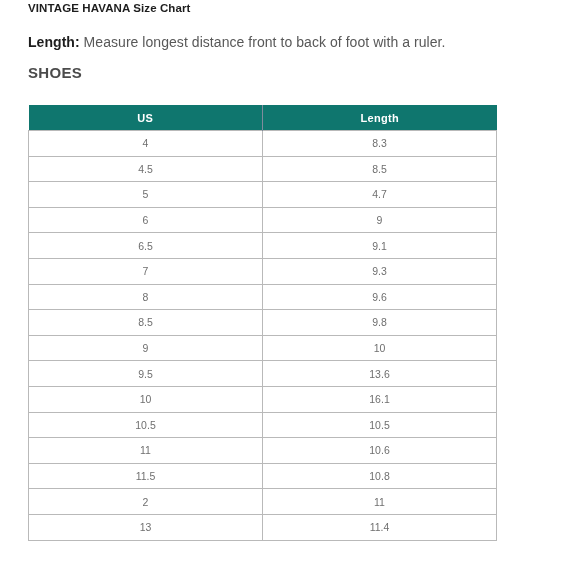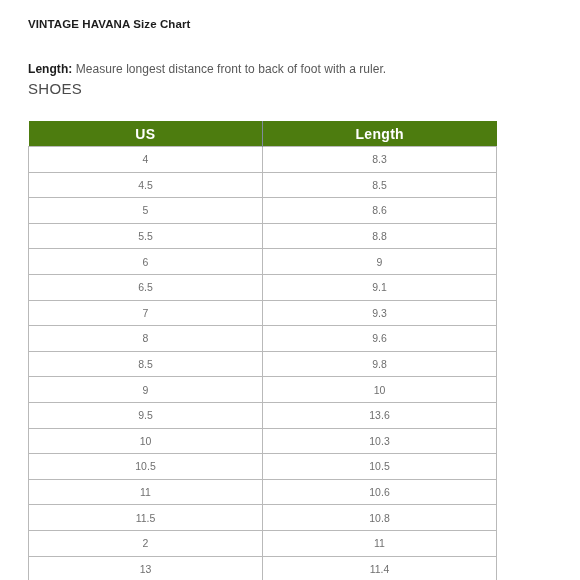--- a/index.html
+++ b/index.html
@@ -12,72 +12,71 @@
     background: #ffffff;
     font-family: "Liberation Sans", sans-serif;
     overflow: hidden;
   }
   .page {
     position: relative;
     width: 580px;
     height: 552px;
     box-sizing: border-box;
     padding: 0;
-    margin-top: 16px;
   }
   .doc-title {
     position: absolute;
     left: 28px;
     top: 2px;
     font-size: 11.5px;
     font-weight: bold;
     color: #1d1d1d;
     letter-spacing: 0.1px;
     white-space: nowrap;
   }
   .desc-line {
     position: absolute;
     left: 28px;
-    top: 46px;
-    font-size: 12px;
+    top: 34px;
+    font-size: 14px;
     color: #585858;
     white-space: nowrap;
     letter-spacing: 0.05px;
   }
   .desc-line .desc-label {
     font-weight: bold;
     color: #1d1d1d;
   }
   .section-heading {
     position: absolute;
     left: 28px;
     top: 64px;
     font-size: 15px;
-    font-weight: normal;
+    font-weight: bold;
     color: #4b4b4b;
     letter-spacing: 0.3px;
   }
   .size-table-wrap {
     position: absolute;
     left: 28px;
     top: 105px;
     width: 468px;
   }
   table.size-table {
     width: 468px;
     border-collapse: collapse;
     table-layout: fixed;
   }
   table.size-table col.col-us { width: 234px; }
   table.size-table col.col-len { width: 234px; }
 
   table.size-table thead th {
-    background: #4d7c0f;
+    background: #0f766e;
     color: #ffffff;
-    font-size: 14px;
+    font-size: 11px;
     font-weight: bold;
     text-align: center;
     height: 25px;
     padding: 0;
     letter-spacing: 0.3px;
     border: none;
   }
   table.size-table thead th.th-divider {
     border-left: 1.5px solid #7f8b9c;
   }
@@ -124,25 +123,21 @@
           <tr>
             <td>4</td>
             <td>8.3</td>
           </tr>
           <tr>
             <td>4.5</td>
             <td>8.5</td>
           </tr>
           <tr>
             <td>5</td>
-            <td>8.6</td>
-          </tr>
-          <tr>
-            <td>5.5</td>
-            <td>8.8</td>
+            <td>4.7</td>
           </tr>
           <tr>
             <td>6</td>
             <td>9</td>
           </tr>
           <tr>
             <td>6.5</td>
             <td>9.1</td>
           </tr>
           <tr>
@@ -160,21 +155,21 @@
           <tr>
             <td>9</td>
             <td>10</td>
           </tr>
           <tr>
             <td>9.5</td>
             <td>13.6</td>
           </tr>
           <tr>
             <td>10</td>
-            <td>10.3</td>
+            <td>16.1</td>
           </tr>
           <tr>
             <td>10.5</td>
             <td>10.5</td>
           </tr>
           <tr>
             <td>11</td>
             <td>10.6</td>
           </tr>
           <tr>

